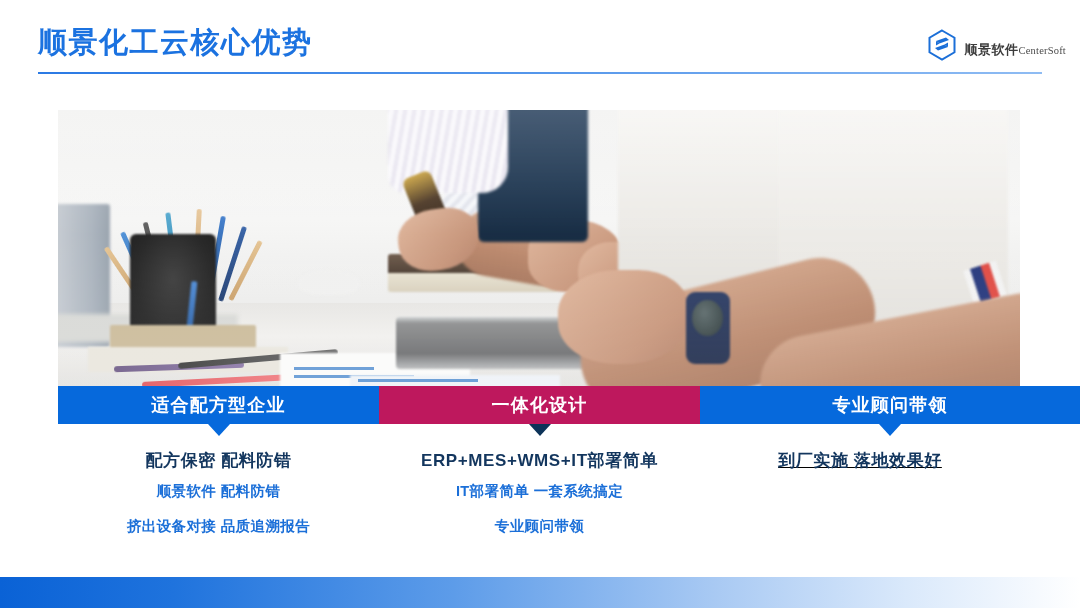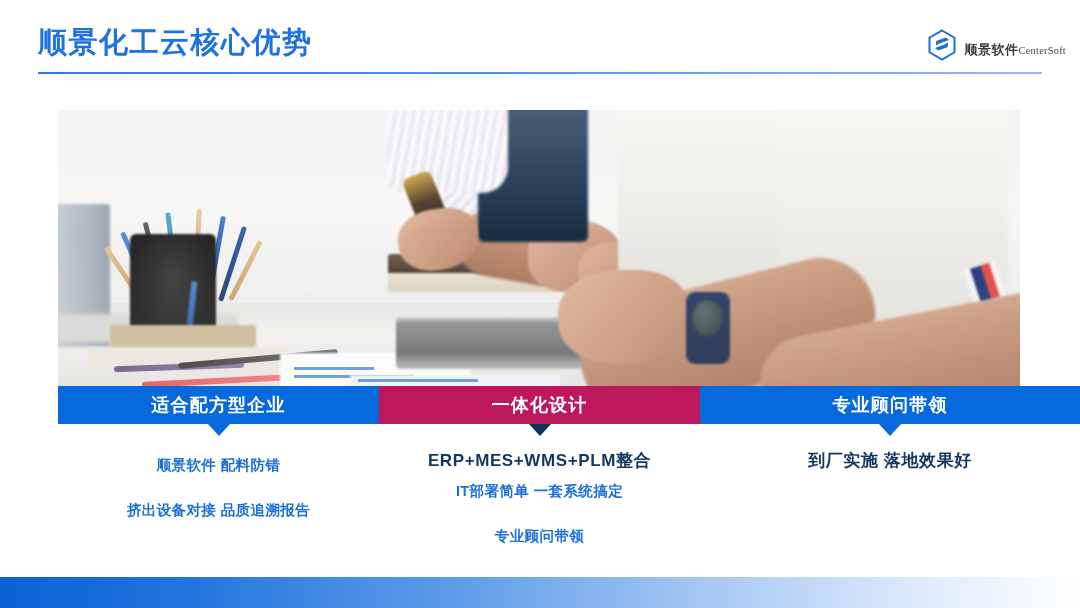--- a/index.html
+++ b/index.html
@@ -294,40 +294,40 @@
     top: 448px;
     width: 962px;
   }
   .col {
     position: absolute;
     top: 0;
     text-align: center;
   }
   .c0 { left: 0px;   width: 321px; }
   .c1 { left: 321px; width: 321px; }
-  .c2 { left: 672px; width: 320px; }
+  .c2 { left: 642px; width: 320px; text-decoration: underline; }
 
   .col-head {
     font-size: 17px;
     font-weight: bold;
     color: #13365e;
     letter-spacing: 0.6px;
     line-height: 26px;
     white-space: nowrap;
   }
   .col-line {
     font-size: 14.5px;
     font-weight: bold;
     color: #1b6fd8;
     letter-spacing: 0.4px;
     line-height: 25px;
     margin-top: 5px;
     white-space: nowrap;
   }
-  .col-line.second { margin-top: 20px; }
+  .col-line.second { margin-top: 10px; }
 
   
   .footer-bar {
     position: absolute;
     left: 0;
     bottom: 0;
     width: 1080px;
     height: 31px;
     background: linear-gradient(to right, #0a62d6 0%, #1f73dd 16%, #5d9ce9 42%, #a8c9f3 66%, #dae9fb 84%, #ffffff 100%);
   }
@@ -431,26 +431,27 @@
 
     <div class="banner b2" style="background:#0669dc;">
       <span class="banner-label">专业顾问带领</span>
       <span class="notch" style="border-top:12px solid #0669dc;"></span>
     </div>
   </div>
 
   <div class="cols">
 
     <div class="col c0">
+      <div class="col-head">配方保密 配料防错</div>
       <div class="col-line">顺景软件 配料防错</div>
       <div class="col-line second">挤出设备对接 品质追溯报告</div>
     </div>
 
     <div class="col c1">
-      <div class="col-head">ERP+MES+WMS+PLM整合</div>
+      <div class="col-head">ERP+MES+WMS+IT部署简单</div>
       <div class="col-line">IT部署简单 一套系统搞定</div>
       <div class="col-line second">专业顾问带领</div>
     </div>
 
     <div class="col c2">
       <div class="col-head">到厂实施 落地效果好</div>
     </div>
   </div>
 
   <div class="footer-bar"></div>

